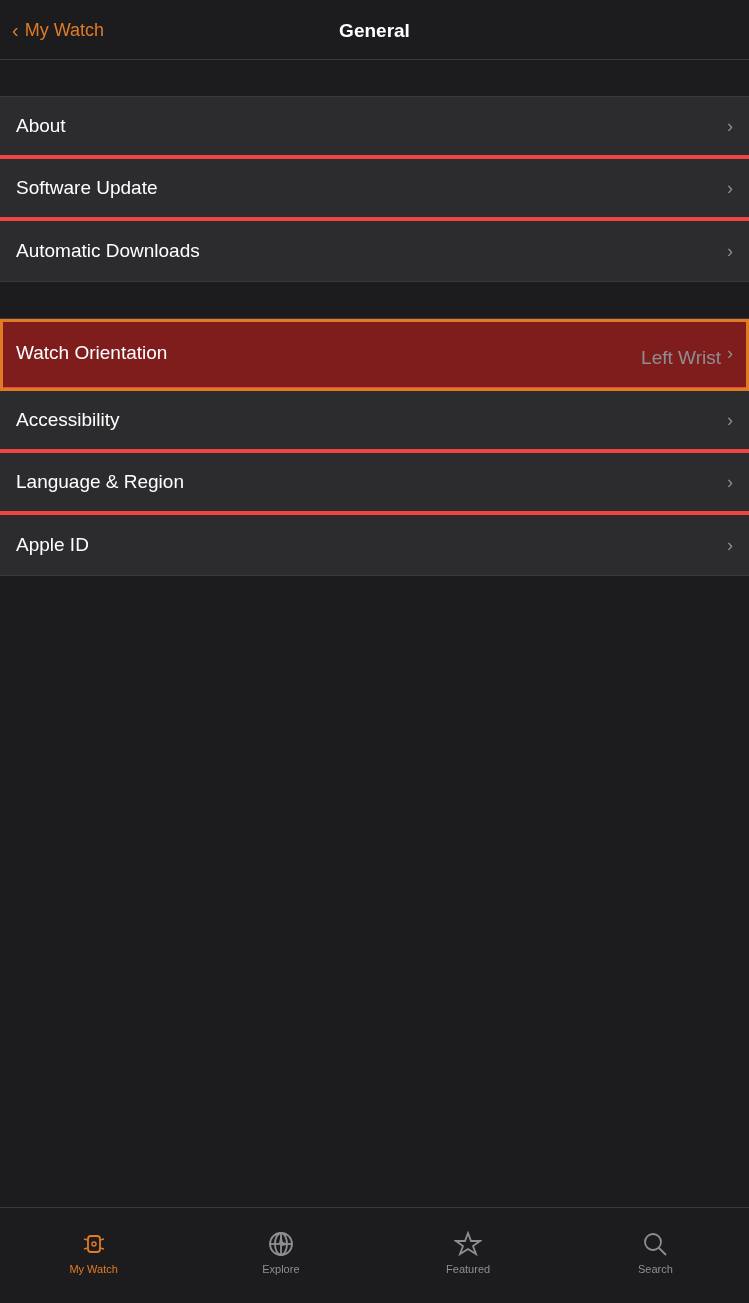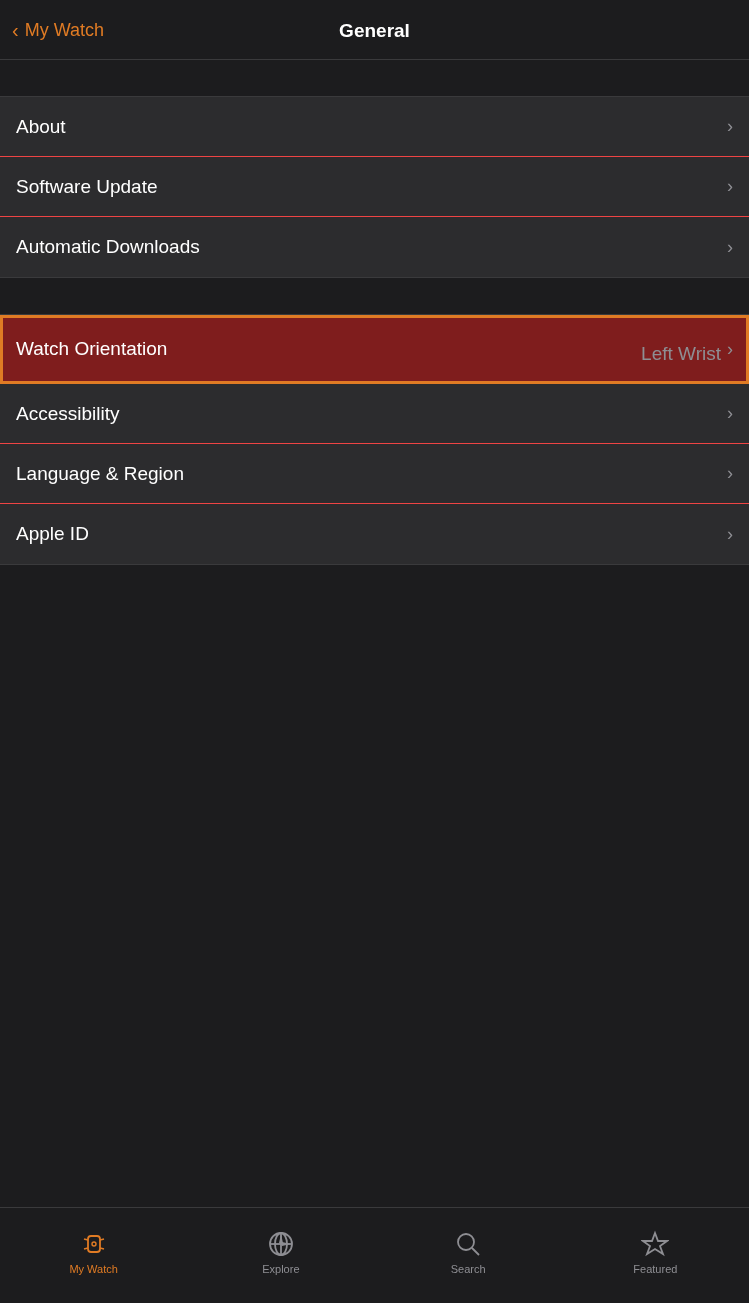--- a/index.html
+++ b/index.html
@@ -73,21 +73,21 @@
       background: #2c2c2e;
       border-top: 1px solid #3a3a3c;
       border-bottom: 1px solid #3a3a3c;
     }
 
     .list-item {
       display: flex;
       align-items: center;
       justify-content: space-between;
       padding: 18px 16px;
-      border-bottom: 1px solid #ef4444;
+      border-bottom: 4px solid #ef4444;
       background: #2c2c2e;
       cursor: pointer;
       min-height: 60px;
     }
 
     .list-item:last-child {
       border-bottom: none;
     }
 
     .list-item-label {
@@ -338,29 +338,29 @@
         <line x1="3" y1="14" x2="25" y2="14"></line>
         <ellipse cx="14" cy="14" rx="6" ry="11"></ellipse>
       </svg>
     </div>
     <span class="tab-label">Explore</span>
   </div>
 
   <div class="tab-item inactive">
     <div class="tab-icon">
       <svg viewBox="0 0 28 28" stroke-width="1.8">
+        <polygon points="14,3 17,11 26,11 19,16 22,24 14,19 6,24 9,16 2,11 11,11"></polygon>
+      </svg>
+    </div>
+    <span class="tab-label">Featured</span>
+  </div>
+
+  <div class="tab-item inactive">
+    <div class="tab-icon">
+      <svg viewBox="0 0 28 28" stroke-width="1.8">
         <circle cx="12" cy="12" r="8"></circle>
         <line x1="18" y1="18" x2="25" y2="25"></line>
       </svg>
     </div>
     <span class="tab-label">Search</span>
   </div>
 
-  <div class="tab-item inactive">
-    <div class="tab-icon">
-      <svg viewBox="0 0 28 28" stroke-width="1.8">
-        <polygon points="14,3 17,11 26,11 19,16 22,24 14,19 6,24 9,16 2,11 11,11"></polygon>
-      </svg>
-    </div>
-    <span class="tab-label">Featured</span>
-  </div>
-
 </div>
 
 </body></html>

